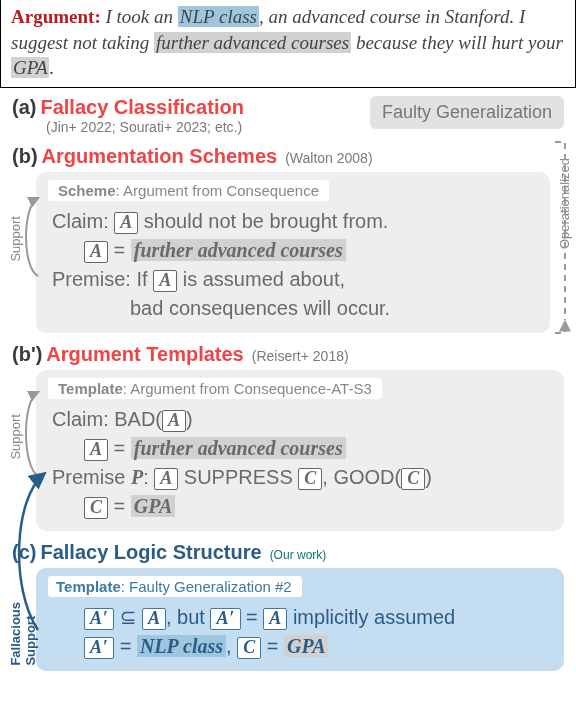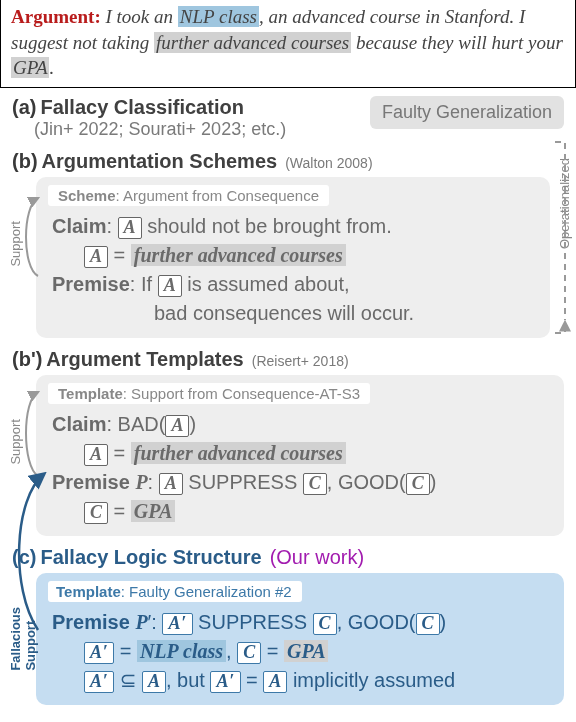--- a/index.html
+++ b/index.html
@@ -34,21 +34,21 @@
     padding: 0 2px;
   }
 
   .section {
     padding: 6px 4px 2px 12px;
   }
   .sec-title {
     font-family: 'Helvetica Neue', Arial, sans-serif;
     font-weight: bold;
     font-size: 20px;
-    color: #404040;
+    color: #ef4444;
     display: inline;
   }
   .sec-id {
     font-family: 'Helvetica Neue', Arial, sans-serif;
     font-weight: bold;
     font-size: 20px;
     color: #3a3a3a;
   }
   .sec-ref {
     font-family: 'Helvetica Neue', Arial, sans-serif;
@@ -65,21 +65,21 @@
     padding: 6px 12px;
     border-radius: 6px;
   }
   .section-a {
     display: flex;
     justify-content: space-between;
     align-items: flex-start;
     padding: 8px 12px 4px 12px;
   }
   .section-a-left { display: flex; flex-direction: column; }
-  .section-a .sec-ref { margin-left: 22px; font-size: 18px; }
+  .section-a .sec-ref { margin-left: 34px; font-size: 14px; }
 
   .panel {
     margin: 2px 12px 4px 36px;
     border-radius: 10px;
     padding: 8px 12px 10px 12px;
     position: relative;
     font-family: 'Helvetica Neue', Arial, sans-serif;
   }
   .panel-gray {
     background: #eeeeee;
@@ -101,22 +101,22 @@
   .panel-blue .panel-tag {
     color: #3d79a8;
     padding-left: 8px;
   }
   .panel-line {
     font-size: 20px;
     line-height: 1.45;
     margin-left: 4px;
   }
   .panel-line.indent { margin-left: 36px; }
-  .panel-line.indent2 { margin-left: 106px; }
-  .panel-line .bold { font-weight: bold; }
+  .panel-line.indent2 { margin-left: 82px; }
+  .panel-line .bold { font-weight: normal; }
   .var-box {
     display: inline-block;
     border: 1.5px solid #666;
     padding: 0 5px;
     font-family: Georgia, serif;
     font-style: italic;
     font-weight: bold;
     line-height: 1.1;
     background: #fff;
     border-radius: 2px;
@@ -209,55 +209,52 @@
 </div>
 
 <div class="section">
   <span class="sec-id">(b')</span>
   <span class="sec-title">Argument Templates</span>
   <span class="sec-ref">(Reisert+ 2018)</span>
 </div>
 <div class="panel panel-gray">
   <div class="support-label" style="top:44px;">Support</div>
   <div class="panel-tag">
-    <span style="font-weight:bold">Template</span>: <span>Support from Consequence-AT-S3</span>
+    <span style="font-weight:bold">Template</span>: <span>Argument from Consequence-AT-S3</span>
   </div>
   <div class="panel-line">
     <span class="bold">Claim</span>: <span>BAD(</span><span class="var-box">A</span><span>)</span>
   </div>
   <div class="panel-line indent">
     <span class="var-box">A</span><span> = </span><span class="term-ital small-hl-gray">further advanced courses</span>
   </div>
   <div class="panel-line">
     <span class="bold">Premise </span><span class="term-ital">P</span><span>: </span><span class="var-box">A</span><span> SUPPRESS </span><span class="var-box">C</span><span>, GOOD(</span><span class="var-box">C</span><span>)</span>
   </div>
   <div class="panel-line indent">
     <span class="var-box">C</span><span> = </span><span class="term-ital small-hl-gray">GPA</span>
   </div>
 </div>
 
 <div class="section">
   <span class="sec-id sec-c-title">(c)</span>
   <span class="sec-title sec-c-title">Fallacy Logic Structure</span>
-  <span class="sec-ref" style="color:#a21caf; font-size:20px;">(Our work)</span>
+  <span class="sec-ref" style="color:#0f766e; font-size:12px;">(Our work)</span>
 </div>
 <div class="panel panel-blue">
   <div class="support-label blue" style="top:34px; white-space:pre;">Fallacious
 Support</div>
   <div class="panel-tag">
     <span style="font-weight:bold">Template</span>: <span>Faulty Generalization #2</span>
   </div>
-  <div class="panel-line">
-    <span class="bold">Premise </span><span class="term-ital">P</span>′<span>: </span><span class="var-box prime">A</span><span> SUPPRESS </span><span class="var-box">C</span><span>, GOOD(</span><span class="var-box">C</span><span>)</span>
+  <div class="panel-line indent">
+    <span class="var-box prime">A</span><span> ⊆ </span><span class="var-box">A</span><span>, but </span><span class="var-box prime">A</span><span> = </span><span class="var-box">A</span><span> implicitly assumed</span>
   </div>
   <div class="panel-line indent">
     <span class="var-box prime">A</span><span> = </span><span class="term-ital small-hl-blue">NLP class</span>, <span class="var-box">C</span><span> = </span><span class="term-ital small-hl-gray">GPA</span>
-  </div>
-  <div class="panel-line indent">
-    <span class="var-box prime">A</span><span> ⊆ </span><span class="var-box">A</span><span>, but </span><span class="var-box prime">A</span><span> = </span><span class="var-box">A</span><span> implicitly assumed</span>
   </div>
 </div>
 
 <div class="operationalized">Operationalized</div>
 
 <svg class="overlay" width="576" height="722">
   <defs>
     <marker id="arrow-gray" viewBox="0 0 10 10" refX="8" refY="5" markerWidth="6" markerHeight="6" orient="auto">
       <path d="M 0 0 L 10 5 L 0 10 z" fill="#999"></path>
     </marker>

